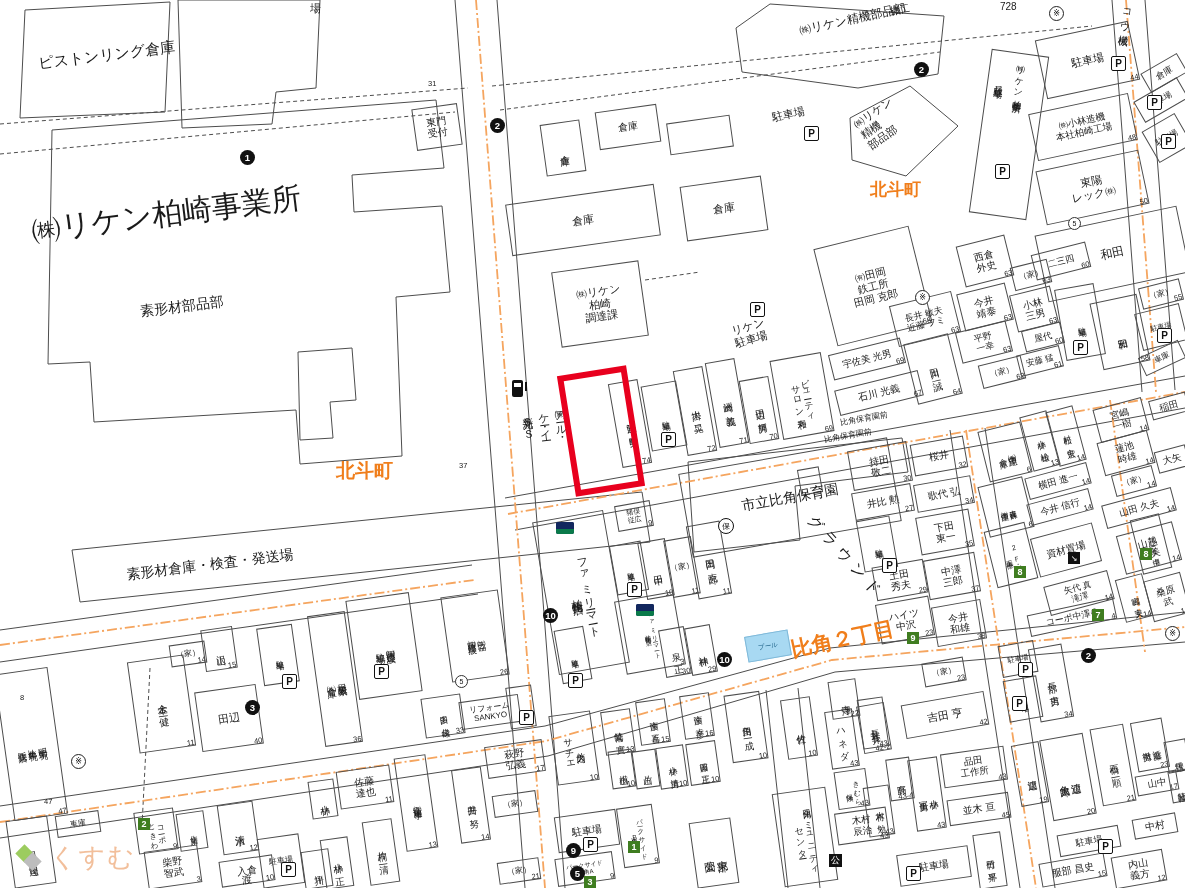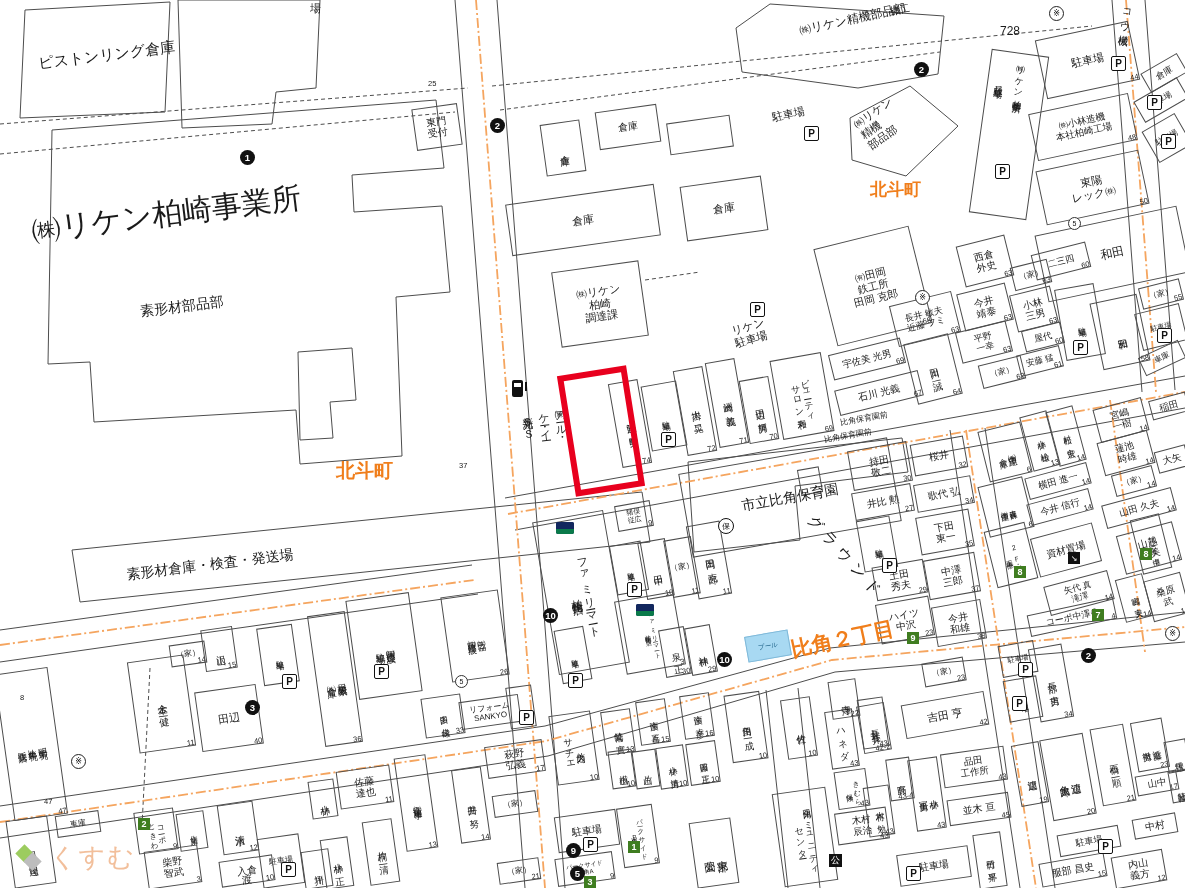--- a/index.html
+++ b/index.html
@@ -713,22 +713,22 @@
     </div>
     <div class="cell" style="left: 684px; top: 455px; width: 212px; height: 85px; transform: rotate(-10deg); font-size: 14px;">
       <span class="txt">市立比角保育園</span>
     </div>
     <div class="lbl" style="left: 38px; top: 46px; font-size: 15px; transform: rotate(-7deg);">ピストンリング倉庫</div>
     <div class="lbl" style="left: 30px; top: 196px; font-size: 30px; transform: rotate(-7deg);">㈱リケン柏崎事業所</div>
     <div class="lbl" style="left: 140px; top: 298px; font-size: 14px; transform: rotate(-7deg);">素形材部品部</div>
     <div class="lbl" style="left: 126px; top: 556px; font-size: 14px; transform: rotate(-7deg);">素形材倉庫・検査・発送場</div>
     <div class="lbl" style="left: 310px; top: 2px; font-size: 11px; transform: rotate(0deg);">場</div>
     <div class="lbl" style="left: 890px; top: 4px; font-size: 10px; transform: rotate(-10deg);">機工</div>
-    <div class="lbl" style="left: 1000px; top: 24px; font-size: 12px; transform: rotate(0deg);">728</div>
-    <div class="lbl" style="left: 428px; top: 79px; font-size: 7.5px; transform: rotate(0deg);">25</div>
+    <div class="lbl" style="left: 1000px; top: 1px; font-size: 10px; transform: rotate(0deg);">728</div>
+    <div class="lbl" style="left: 428px; top: 79px; font-size: 7.5px; transform: rotate(0deg);">31</div>
     <div class="lbl" style="left: 459px; top: 461px; font-size: 7.5px; transform: rotate(0deg);">37</div>
     <div class="lbl" style="left: 20px; top: 693px; font-size: 7.5px; transform: rotate(0deg);">8</div>
     <div class="lbl" style="left: 44px; top: 797px; font-size: 7.5px; transform: rotate(0deg);">47</div>
     <div class="lbl v" style="left: 1118px; top: 2px; font-size: 10px; transform: rotate(8deg); height: 58px;">コウ機械</div>
     <div class="lbl" style="left: 798px; top: 12px; font-size: 12px; transform: rotate(-12deg);">㈱リケン精機部品部</div>
     <div class="lbl" style="left: 858px; top: 104px; font-size: 11px; transform: rotate(-35deg);">㈱リケン
 精機
 部品部</div>
     <div class="lbl" style="left: 772px; top: 108px; font-size: 11px; transform: rotate(-12deg);">駐車場</div>
     <div class="lbl v" style="left: 1008px; top: 58px; font-size: 9px; transform: rotate(6deg); height: 150px;">㈱リケン柏崎事業所</div>

